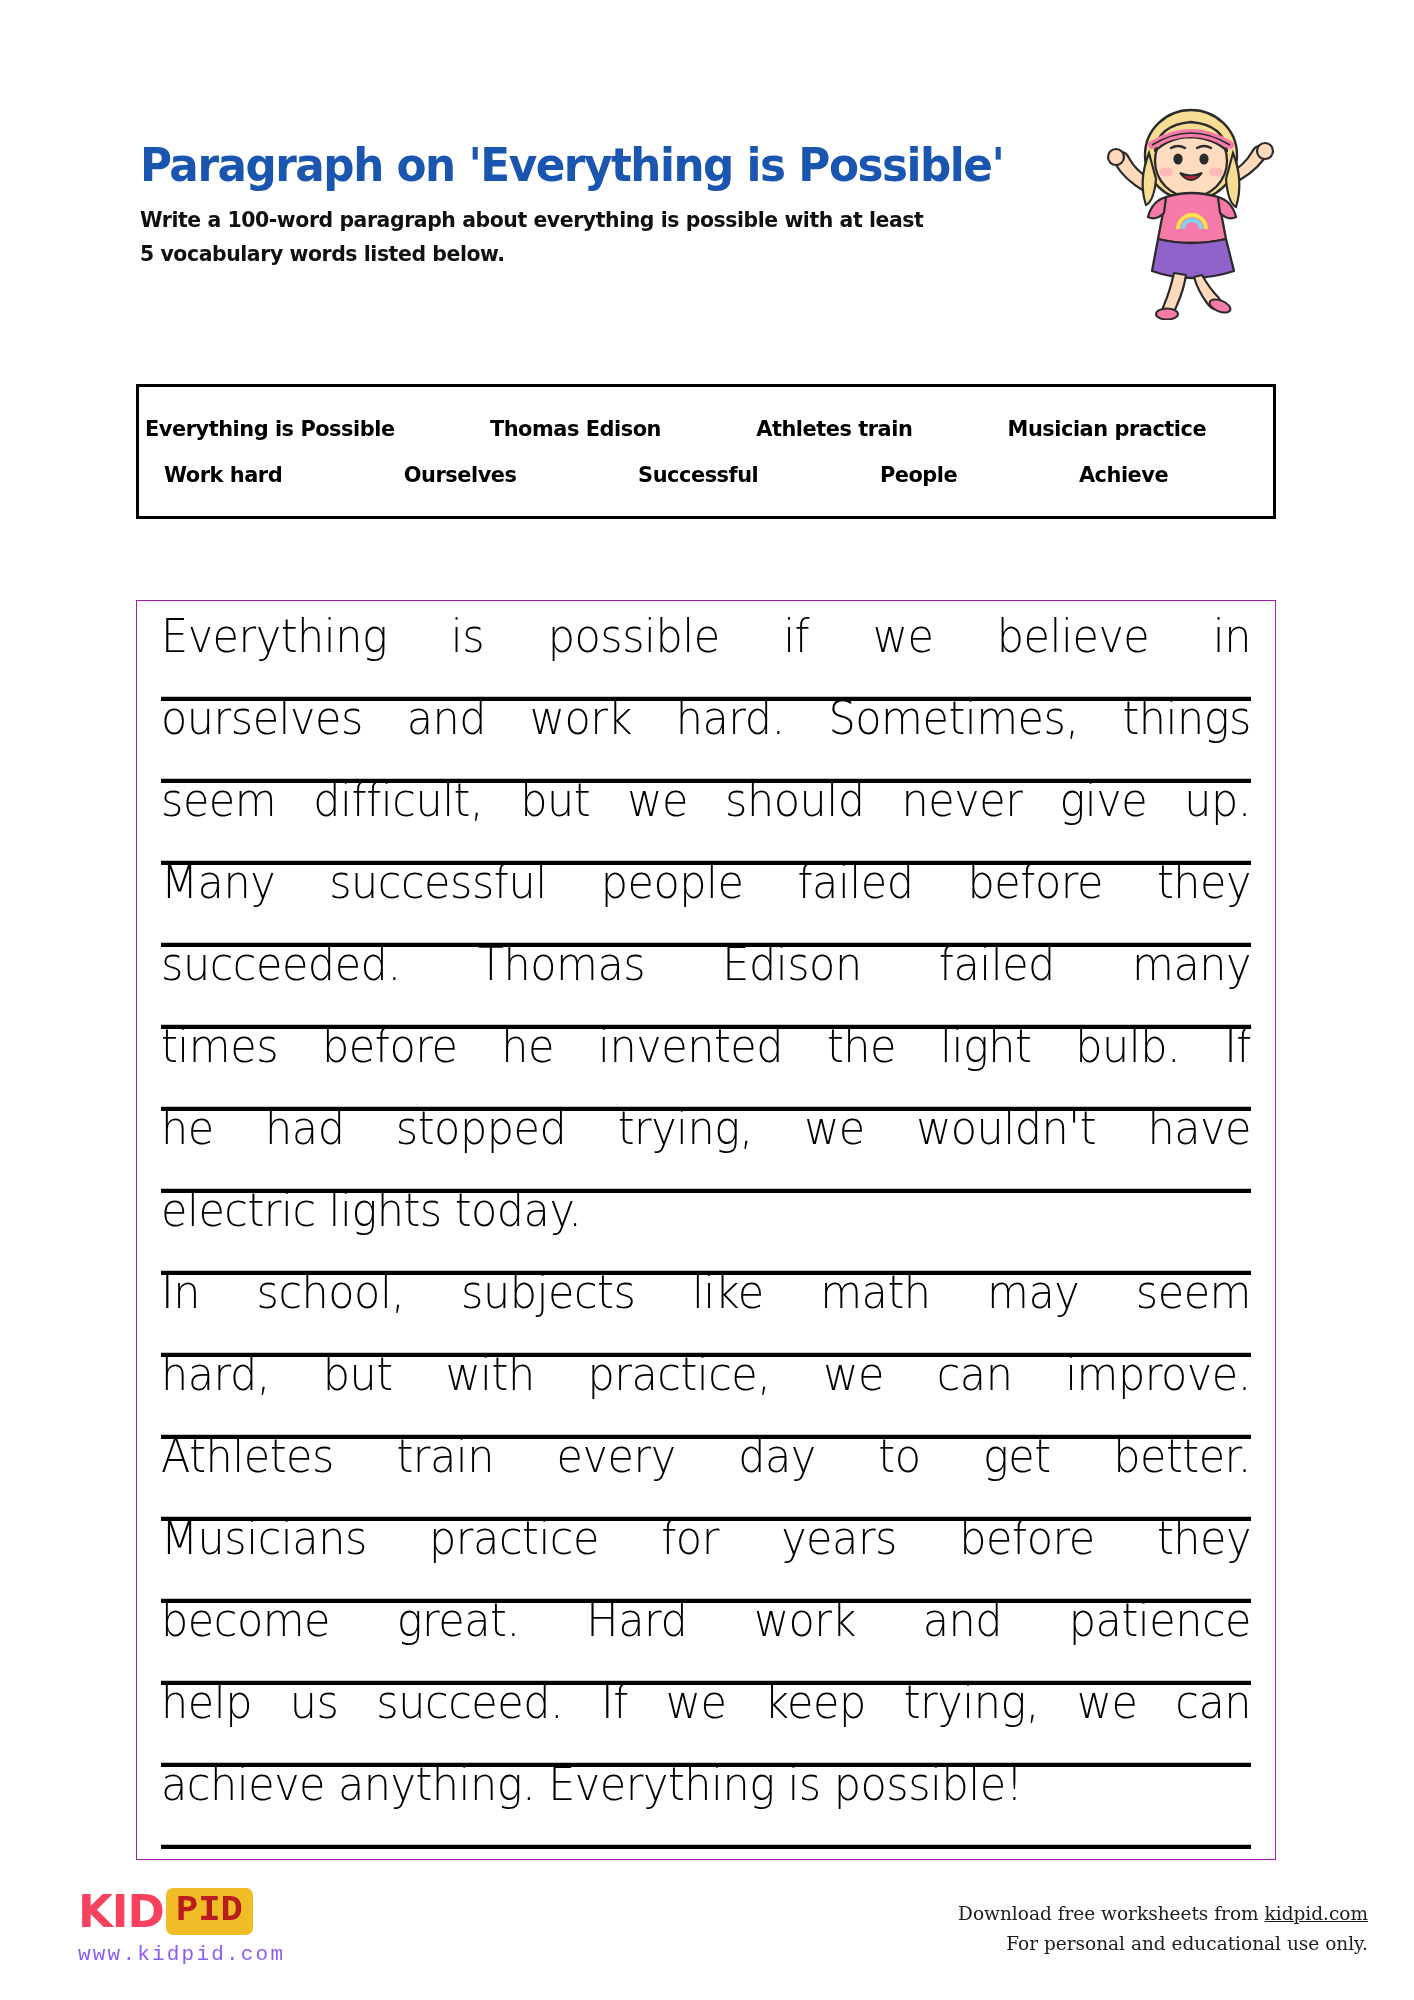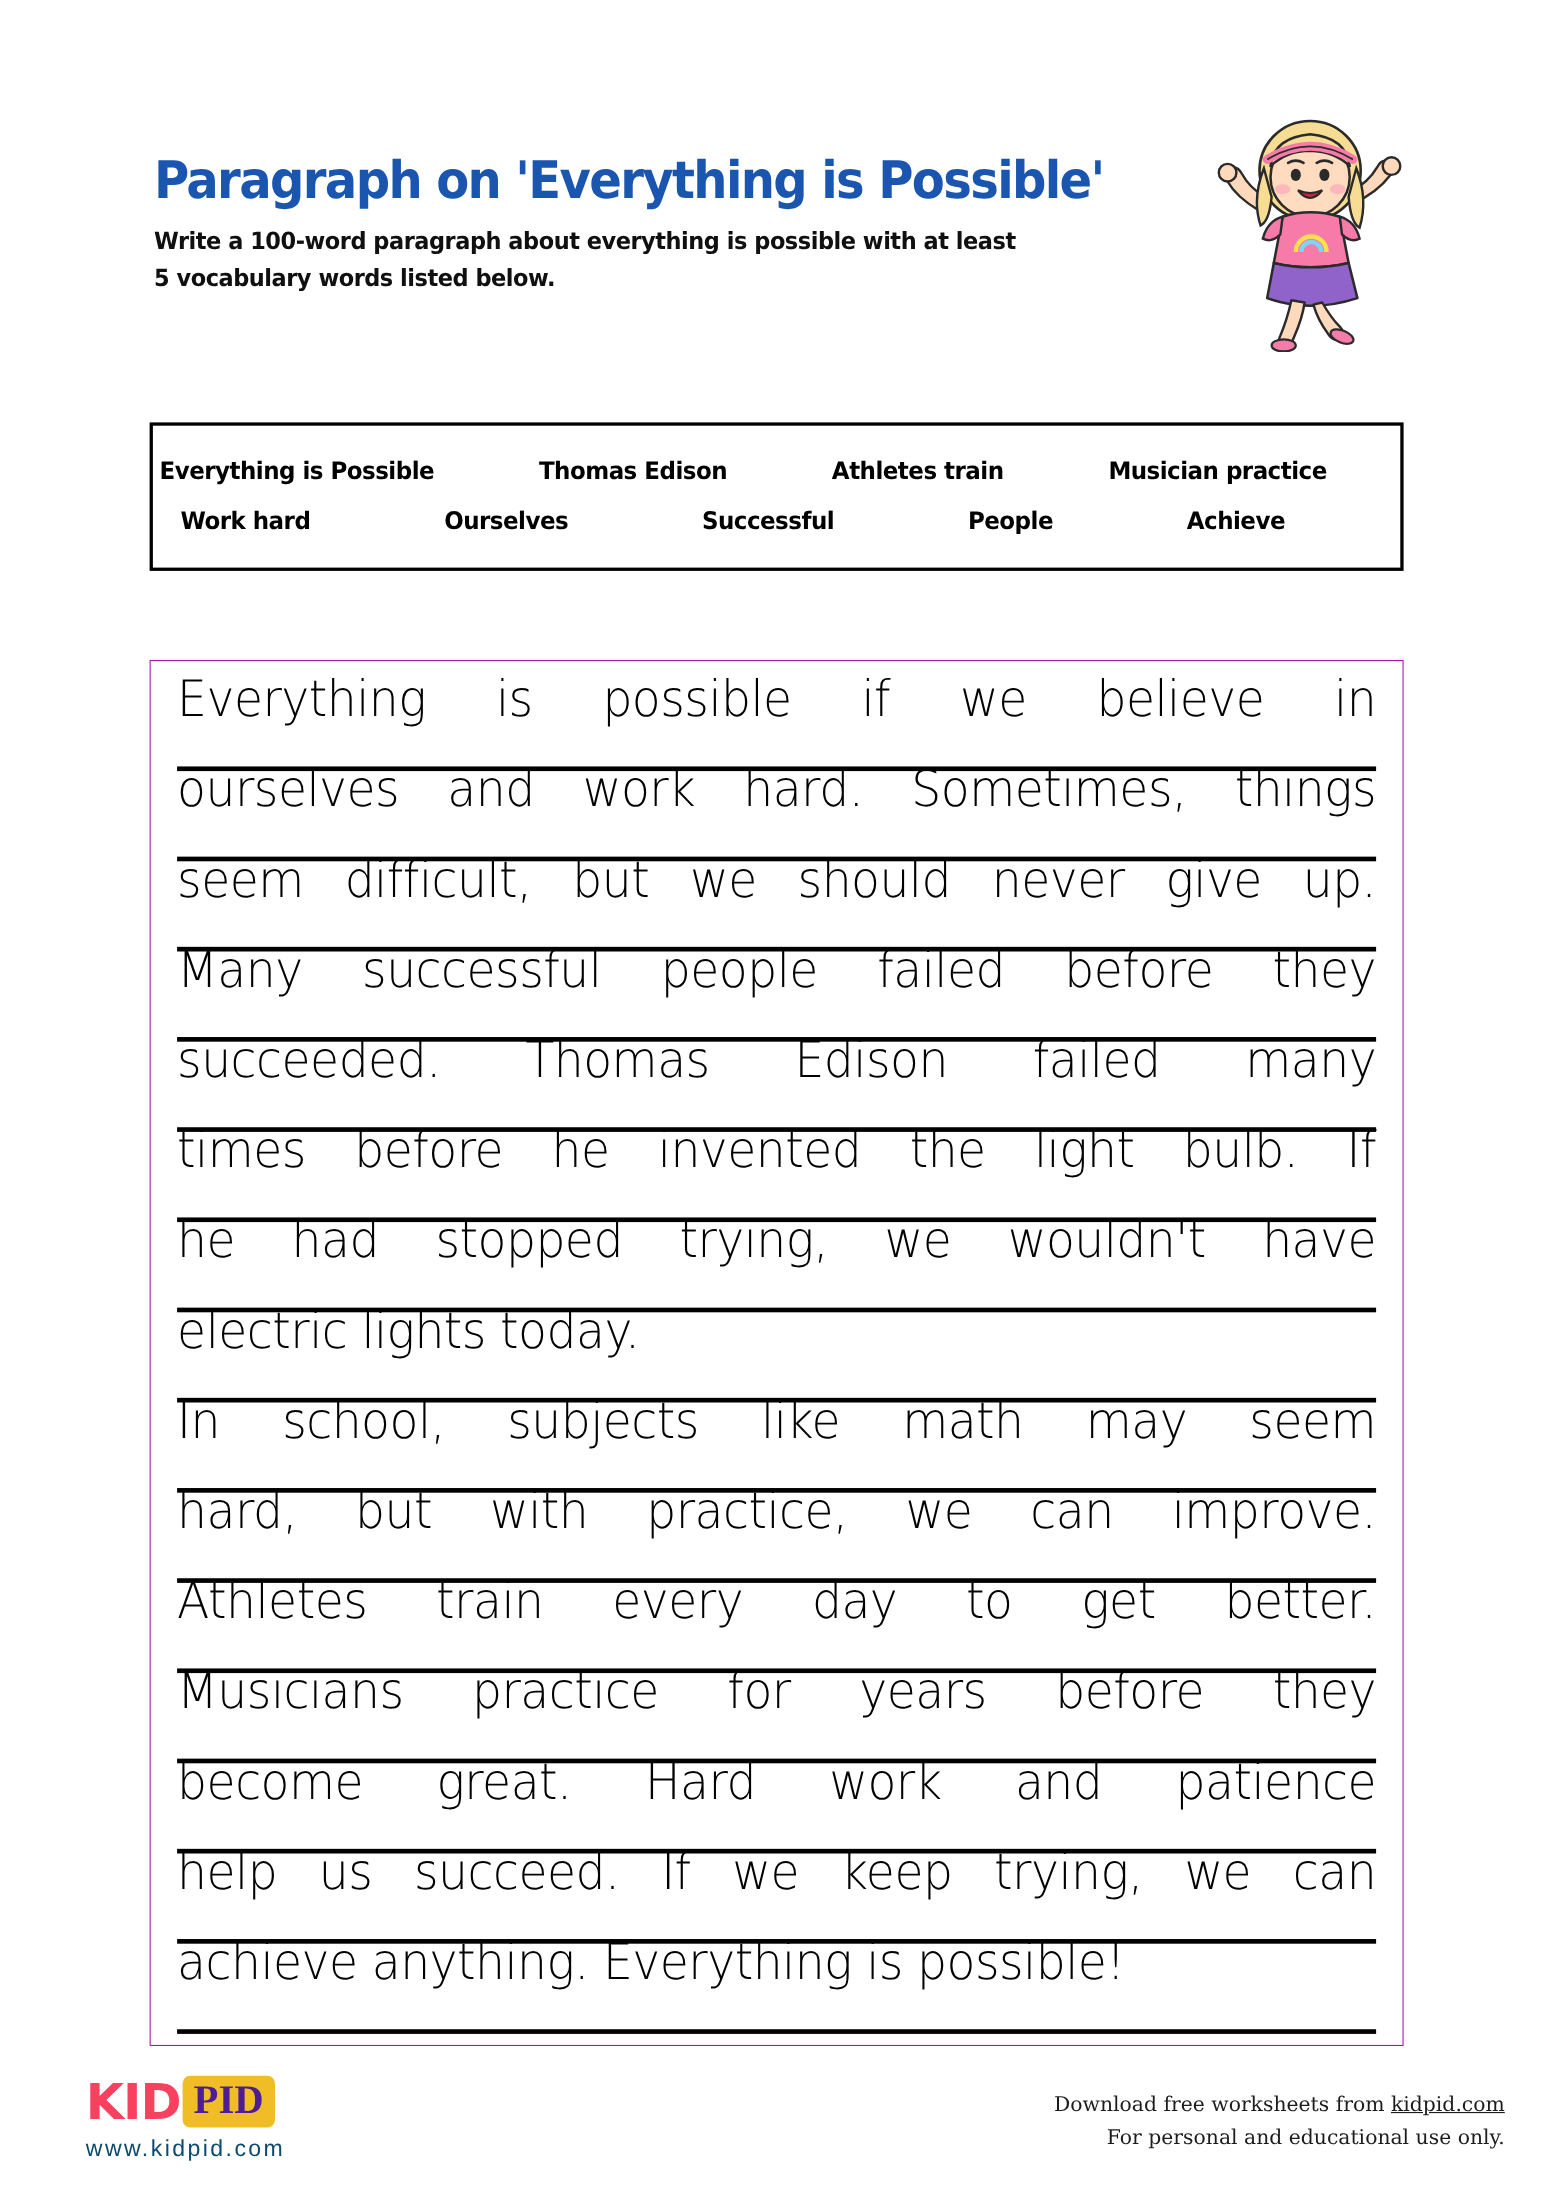--- a/index.html
+++ b/index.html
@@ -156,35 +156,35 @@
   }
   .logo-kid {
     font-family: "DejaVu Sans", sans-serif;
     font-weight: 700;
     font-size: 45px;
     color: #f8415f;
     letter-spacing: -1px;
     line-height: 1;
   }
   .logo-pid {
-    font-family: Liberation Serif, serif;
+    font-family: Liberation Mono, monospace;
     font-weight: 700;
     font-size: 37px;
-    color: #4c1d95;
+    color: #b91c1c;
     background: #f0bd27;
     border-radius: 7px;
     padding: 4px 10px 6px 10px;
     letter-spacing: 0px;
     line-height: 1;
     margin-left: 2px;
   }
   .logo-url {
-    font-family: Liberation Sans, sans-serif;
+    font-family: Liberation Mono, monospace;
     font-size: 21px;
-    color: #0c4a6e;
+    color: #8b5cf6;
     letter-spacing: 2.2px;
     margin-top: 7px;
   }
   .footer-note {
     position: absolute;
     right: 46px;
     bottom: 40px;
     text-align: right;
     font-family: "DejaVu Serif", serif;
     font-size: 18.5px;

